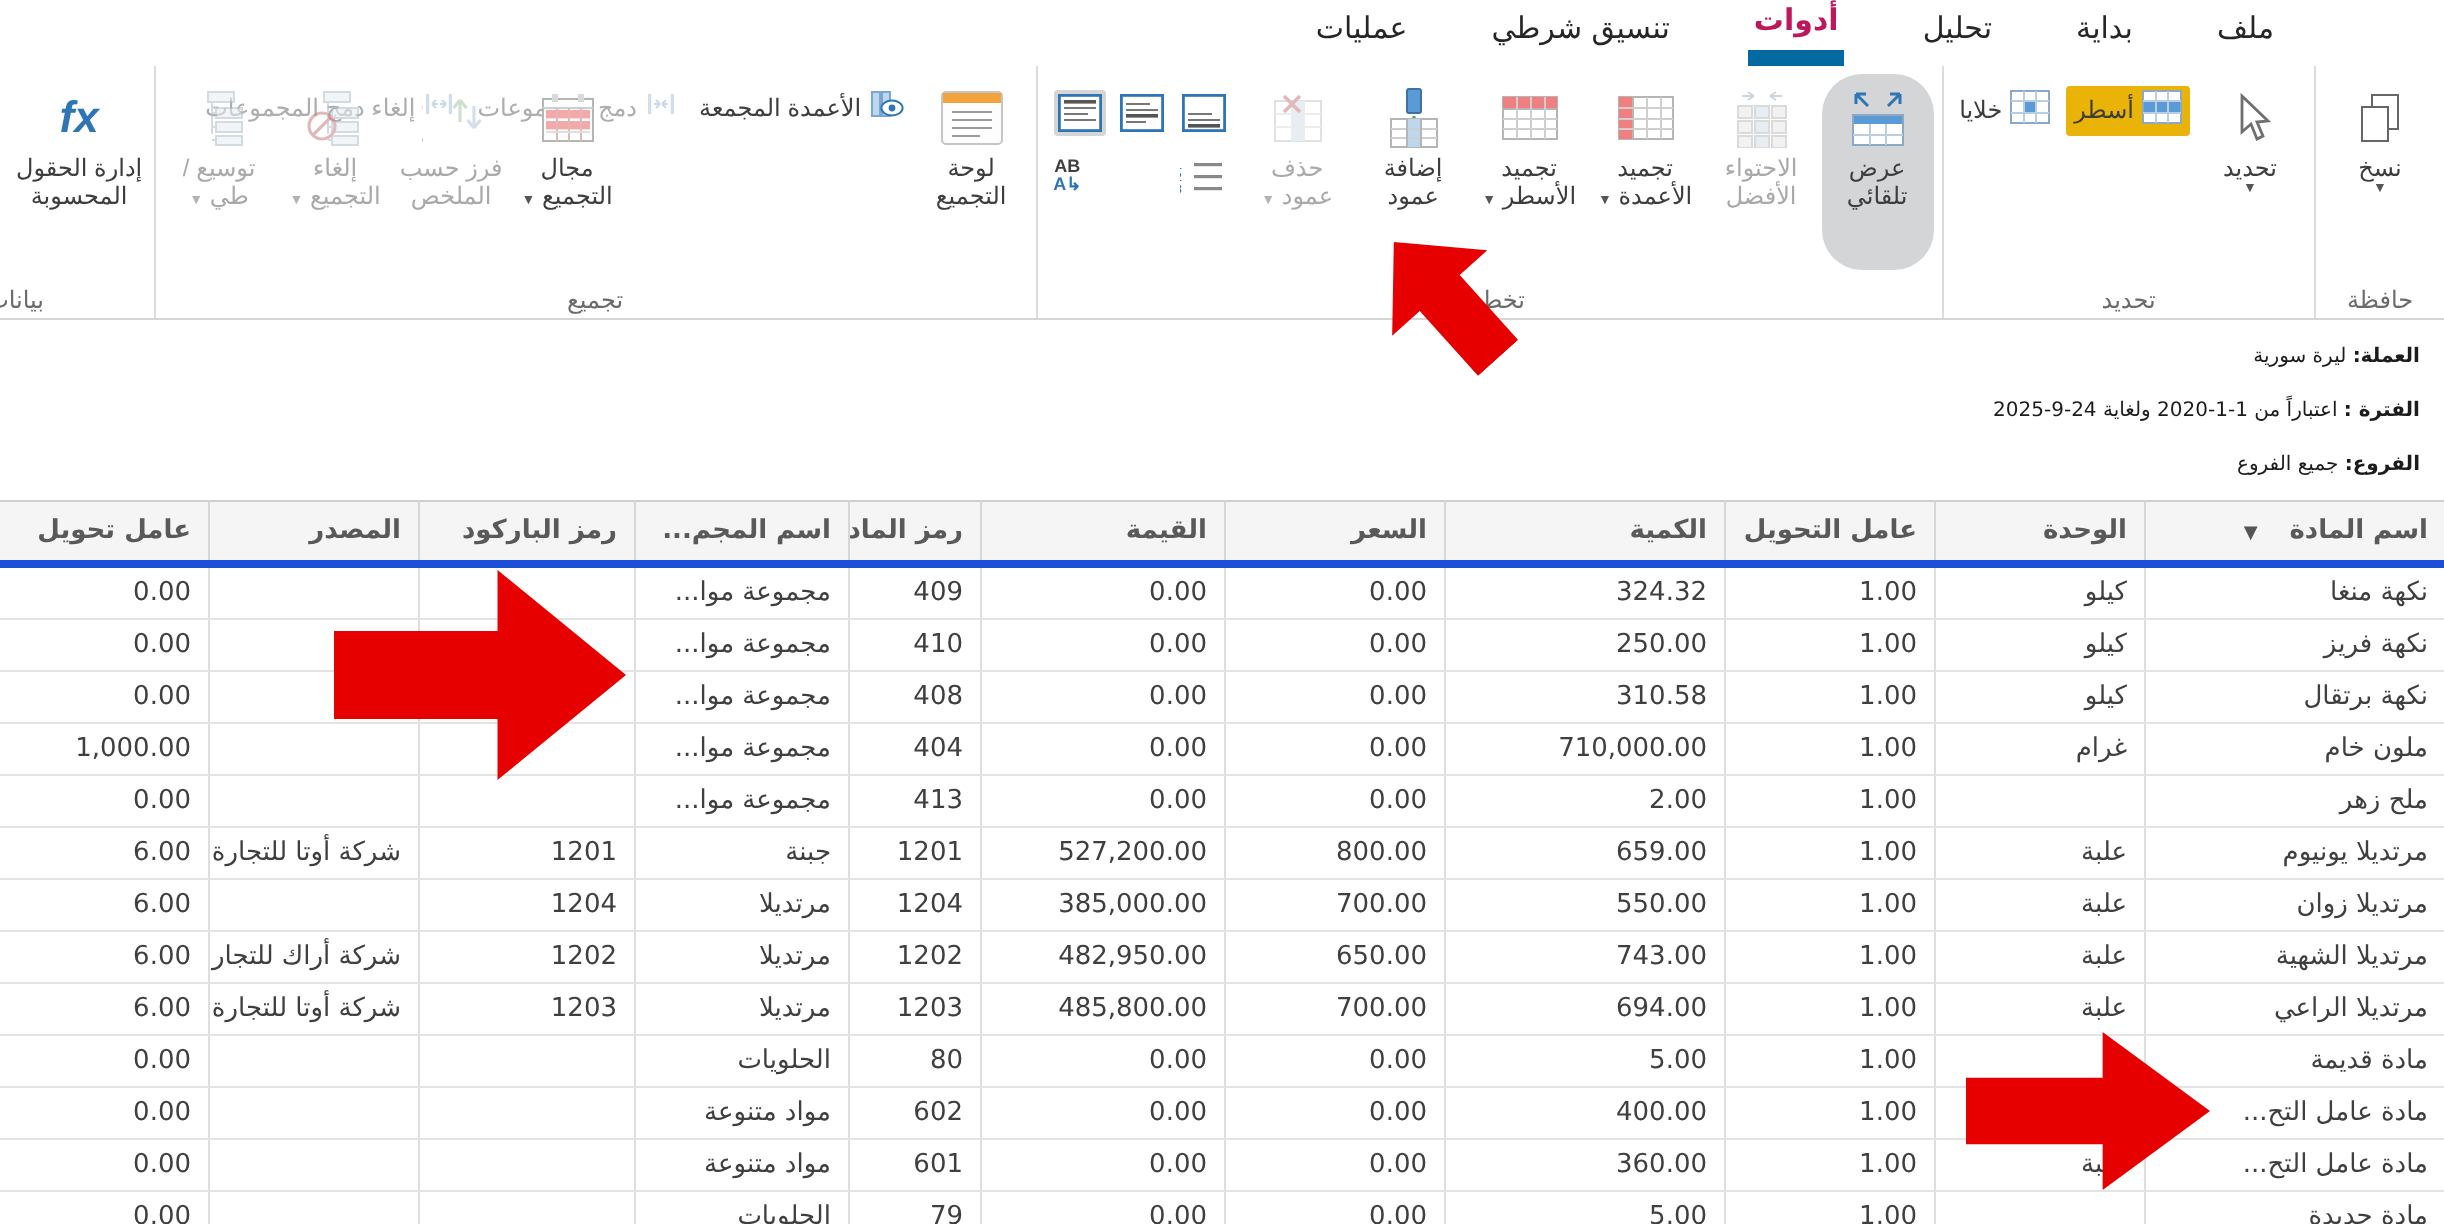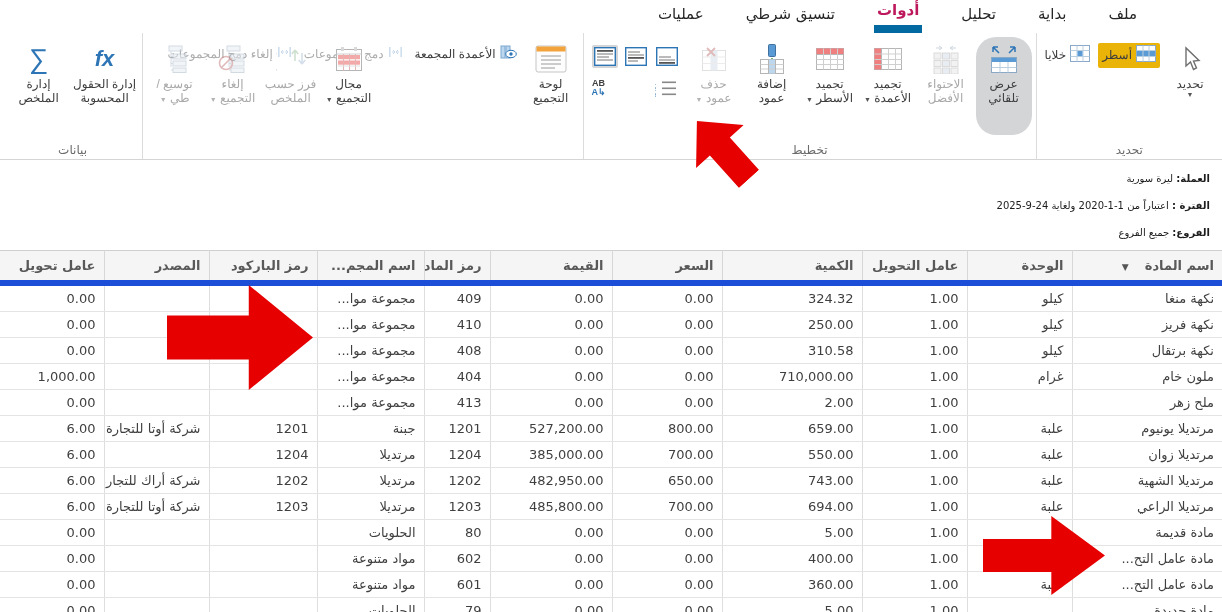--- a/index.html
+++ b/index.html
@@ -38,21 +38,21 @@
   .ab-mini .blue{color:#2e75b6;}
 
   
   .info{padding:9px 12px 0;font-size:10px;color:#1c1c1c;}
   .info-line{margin-bottom:7px;line-height:20px;}
   .info-line b{font-weight:700;}
 
   
   table{width:1222px;border-collapse:collapse;table-layout:fixed;font-size:13px;color:#3f3f3f;margin-top:2px;}
   thead th{height:29px;background:#f5f5f5;color:#595959;font-weight:600;font-size:13px;
-    border-top:1px solid #cfcfcf;border-bottom:6px solid #1d4ed8;padding:0 8px;text-align:right;white-space:nowrap;overflow:hidden;}
+    border-top:1px solid #cfcfcf;border-bottom:4px solid #1d4ed8;padding:0 8px;text-align:right;white-space:nowrap;overflow:hidden;}
   thead th:not(:last-child){border-left:1px solid #d7d7d7;margin-top:28px;}
   tbody td{height:25px;border-bottom:1px solid #e4e4e4;padding:0 8px;text-align:right;white-space:nowrap;overflow:hidden;background:#fff;}
   tbody td:not(:last-child){border-left:1px solid #dedede;}
   .filter-caret{font-size:9px;color:#555;margin-right:16px;}
 
   
   .red-arrow{position:absolute;clip-path:polygon(0% 29%,56% 29%,56% 0%,100% 50%,56% 100%,56% 71%,0% 71%);z-index:20;}
   #arrow-ribbon{left:684px;top:118px;width:78px;height:64px;transform:rotate(-132deg);}
   #arrow-groups{left:167px;top:285px;width:146px;height:105px;}
   #arrow-rows{left:983px;top:516px;width:122px;height:79px;}
@@ -66,20 +66,33 @@
     <div class="tab">ملف</div>
     <div class="tab">بداية</div>
     <div class="tab">تحليل</div>
     <div class="tab active">أدوات</div>
     <div class="tab">تنسيق شرطي</div>
     <div class="tab">عمليات</div>
   </div>
 
   <div class="ribbon">
 
+    <div class="rgroup">
+      <button class="bigbtn">
+        <span class="bicon">
+          <svg width="28" height="28" viewBox="0 0 28 28">
+              <rect x="10" y="2.5" width="13" height="17" fill="#fff" stroke="#666"></rect>
+              <rect x="5" y="8.5" width="13" height="17" fill="#fff" stroke="#666"></rect>
+            </svg>
+        </span>
+        <span>نسخ</span>
+        <span class="caret">▼</span>
+      </button>
+      <div class="rgroup-label">حافظة</div>
+    </div>
 
     <div class="rgroup">
       <button class="bigbtn">
         <span class="bicon">
           <svg width="24" height="28" viewBox="0 0 24 28">
               <path d="M8 3 L8 21 L12.5 17 L15.5 24.5 L18.5 23 L15.5 16 L21 15.5 Z" fill="#fff" stroke="#6f6f6f" stroke-width="1.4"></path>
             </svg>
         </span>
         <span>تحديد</span>
         <span class="caret">▼</span>
@@ -351,20 +364,21 @@
                 <rect x="9" y="1" width="13" height="5"></rect>
                 <rect x="13" y="9" width="13" height="5"></rect>
                 <rect x="13" y="16" width="13" height="5"></rect>
                 <rect x="13" y="23" width="13" height="4.5"></rect>
               </g>
               <path d="M11 6 v16 M11 11.5 h2 M11 18.5 h2 M11 25 h2" stroke="#a9c0d4" fill="none"></path>
             </svg>
         </span>
         <span><span>توسيع / طي</span> <span class="caret">▼</span></span>
       </button>
+      <div class="rgroup-label">تجميع</div>
     </div>
 
     <div class="rgroup">
       <button class="bigbtn" style="width:66px">
         <span class="bicon" style="font-style:italic;font-weight:700;color:#2e75b6;font-size:22px;">
             <span>fx</span>
           </span>
         <span>إدارة الحقول المحسوبة</span>
       </button>
       <button class="bigbtn" style="width:62px">

